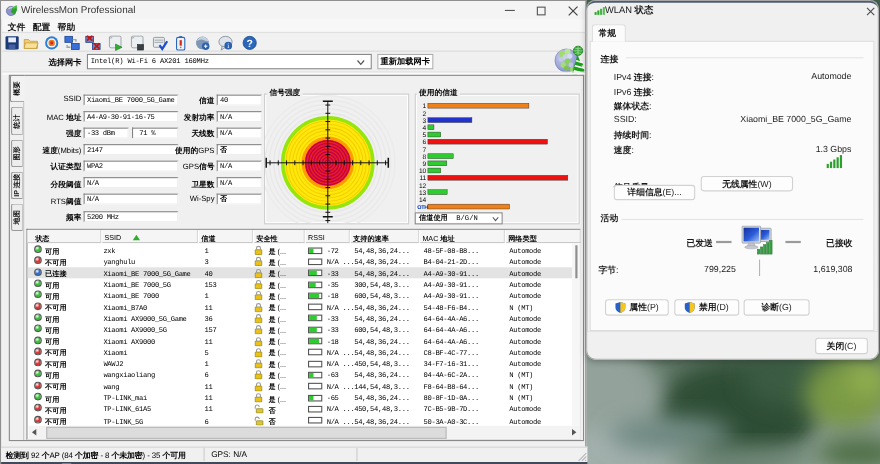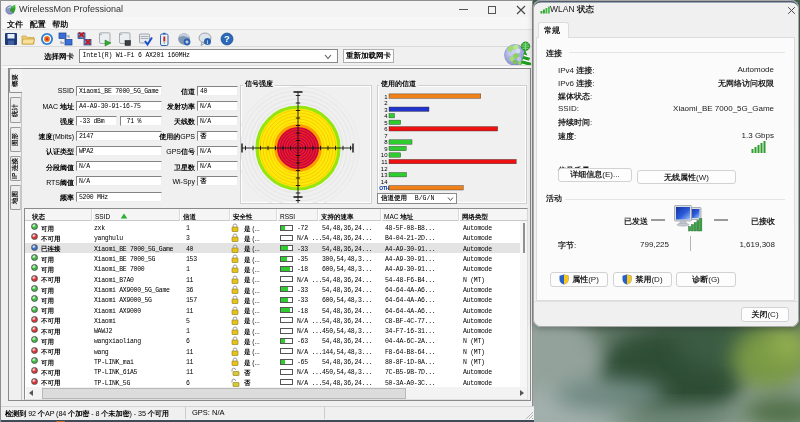--- a/index.html
+++ b/index.html
@@ -569,37 +569,36 @@
         <path d="M1.2 1.2 L7.8 7.8 M7.8 1.2 L1.2 7.8" stroke="#4a4a4a" stroke-width="1"></path>
       </svg>
 <div class="abs" style="left:3px;top:37px;width:259px;height:264px;background:#fbfbfb;border:1px solid #dcdcdc"></div>
 <div class="abs" style="left:4.5px;top:22px;width:31px;height:16px;background:#fbfbfb;border:1px solid #dcdcdc;border-bottom:none;border-radius:3px 3px 0 0"></div>
 <div class="abs" style="left:11px;top:25px;font-size:8px;color:#1a1a1a"><span class="cj">常规</span></div>
 <div class="abs dlgtxt" style="left:13px;top:47.5px"><span class="cj">连接</span></div>
 <div class="abs" style="left:36px;top:52px;width:216px;height:1px;background:#e4e4e4"></div>
 <div class="abs dlgtxt" style="left:25px;top:64.5px">IPv4 <span class="cj">连接</span>:</div>
 <div class="abs dlgval" style="left:60px;top:64.5px;width:181px">Automode</div>
 <div class="abs dlgtxt" style="left:25px;top:77.7px">IPv6 <span class="cj">连接</span>:</div>
-<div class="abs dlgval" style="left:60px;top:77.7px;width:181px"><span class="cj">无网络访问权限</span></div>
 <div class="abs dlgtxt" style="left:25px;top:90.9px"><span class="cj">媒体状态</span>:</div>
 <div class="abs dlgtxt" style="left:25px;top:104.1px">SSID:</div>
 <div class="abs dlgval" style="left:60px;top:104.1px;width:181px">Xiaomi_BE 7000_5G_Game</div>
 <div class="abs dlgtxt" style="left:25px;top:117.3px"><span class="cj">持续时间</span>:</div>
 <div class="abs dlgtxt" style="left:25px;top:130.5px"><span class="cj">速度</span>:</div>
 <div class="abs dlgval" style="left:60px;top:130.5px;width:181px">1.3 Gbps</div>
 <svg class="abs" style="left:218px;top:141px" width="15" height="12" viewBox="0 0 15 12">
 <rect x="0.5" y="8" width="2" height="4" fill="#2e9e2e"></rect>
         <rect x="3.5" y="6" width="2" height="6" fill="#2e9e2e"></rect>
 <rect x="6.5" y="4" width="2" height="8" fill="#2e9e2e"></rect>
         <rect x="9.5" y="2" width="2" height="10" fill="#2e9e2e"></rect>
 <rect x="12.5" y="0" width="2" height="12" fill="#2e9e2e"></rect>
       </svg>
 <div class="abs dlgtxt" style="left:25px;top:165px"><span class="cj">信号质量</span>:</div>
 <div class="btn" style="left:25px;top:167.5px;width:74px;height:14px"><span class="cj">详细信息</span>(E)...</div>
-<div class="btn" style="left:104px;top:170px;width:99px;height:14px"><span class="cj">无线属性</span>(W)</div>
+<div class="btn" style="left:104px;top:160px;width:84px;height:14px"><span class="cj">无线属性</span>(W)</div>
 <div class="abs dlgtxt" style="left:13px;top:193px"><span class="cj">活动</span></div>
 <div class="abs" style="left:32px;top:198.5px;width:220px;height:1px;background:#e4e4e4"></div>
 <div class="abs dlgtxt" style="left:91px;top:215.5px"><span class="cj">已发送</span></div>
 <div class="abs dlgtxt" style="left:218px;top:215.5px"><span class="cj">已接收</span></div>
 <div class="abs" style="left:118px;top:219px;width:14px;height:1.5px;background:#9a9a9a"></div>
 <div class="abs" style="left:181px;top:219px;width:14px;height:1.5px;background:#9a9a9a"></div>
 <svg class="abs" style="left:141px;top:205px" width="30" height="27" viewBox="0 0 30 27">
 <defs>
           <linearGradient id="scr" x1="0" y1="0" x2="1" y2="1">
 <stop offset="0" stop-color="#16309f"></stop>
@@ -614,21 +613,21 @@
 <path d="M6.5 16 L11.5 16 L12.5 19 L5.5 19 Z" fill="#c6cad0" stroke="#9aa0a8" stroke-width="0.5"></path>
 <ellipse cx="9" cy="19.7" rx="6" ry="1.5" fill="#c6cad0" stroke="#9aa0a8" stroke-width="0.5"></ellipse>
 <g fill="#3c9e46" stroke="#1e6e2a" stroke-width="0.4">
 <rect x="14.5" y="21.5" width="2.2" height="4.5"></rect>
           <rect x="17.3" y="19.5" width="2.2" height="6.5"></rect>
 <rect x="20.1" y="17.5" width="2.2" height="8.5"></rect>
           <rect x="22.9" y="15.5" width="2.2" height="10.5"></rect>
 <rect x="25.7" y="13.5" width="2.2" height="12.5"></rect>
         </g>
 </svg>
-<div class="abs dlgtxt" style="left:25px;top:239.5px"><span class="cj">字节</span>:</div>
+<div class="abs dlgtxt" style="left:11px;top:239.5px"><span class="cj">字节</span>:</div>
 <div class="abs dlgval" style="left:70px;top:239.5px;width:66px">799,225</div>
 <div class="abs" style="left:157px;top:236px;width:1px;height:15px;background:#b5b5b5"></div>
 <div class="abs dlgval" style="left:176px;top:239.5px;width:66px">1,619,308</div>
 <div class="btn" style="left:17px;top:272px;width:58px;height:15px"><svg width="10" height="11" viewBox="0 0 10 11" style="margin-right:3px">
           <path d="M5 0.5 L9.5 1.8 L9.5 5.5 Q9.5 9 5 10.5 Q0.5 9 0.5 5.5 L0.5 1.8 Z" fill="#2862c8"></path>
           <path d="M5 0.5 L9.5 1.8 L9.5 5.5 Q9.5 9 5 10.5 Z" fill="#f7c61e"></path>
         </svg><span class="cj">属性</span>(P)</div>
 <div class="btn" style="left:80px;top:272px;width:59px;height:15px"><svg width="10" height="11" viewBox="0 0 10 11" style="margin-right:3px">
           <path d="M5 0.5 L9.5 1.8 L9.5 5.5 Q9.5 9 5 10.5 Q0.5 9 0.5 5.5 L0.5 1.8 Z" fill="#2862c8"></path>
           <path d="M5 0.5 L9.5 1.8 L9.5 5.5 Q9.5 9 5 10.5 Z" fill="#f7c61e"></path>

